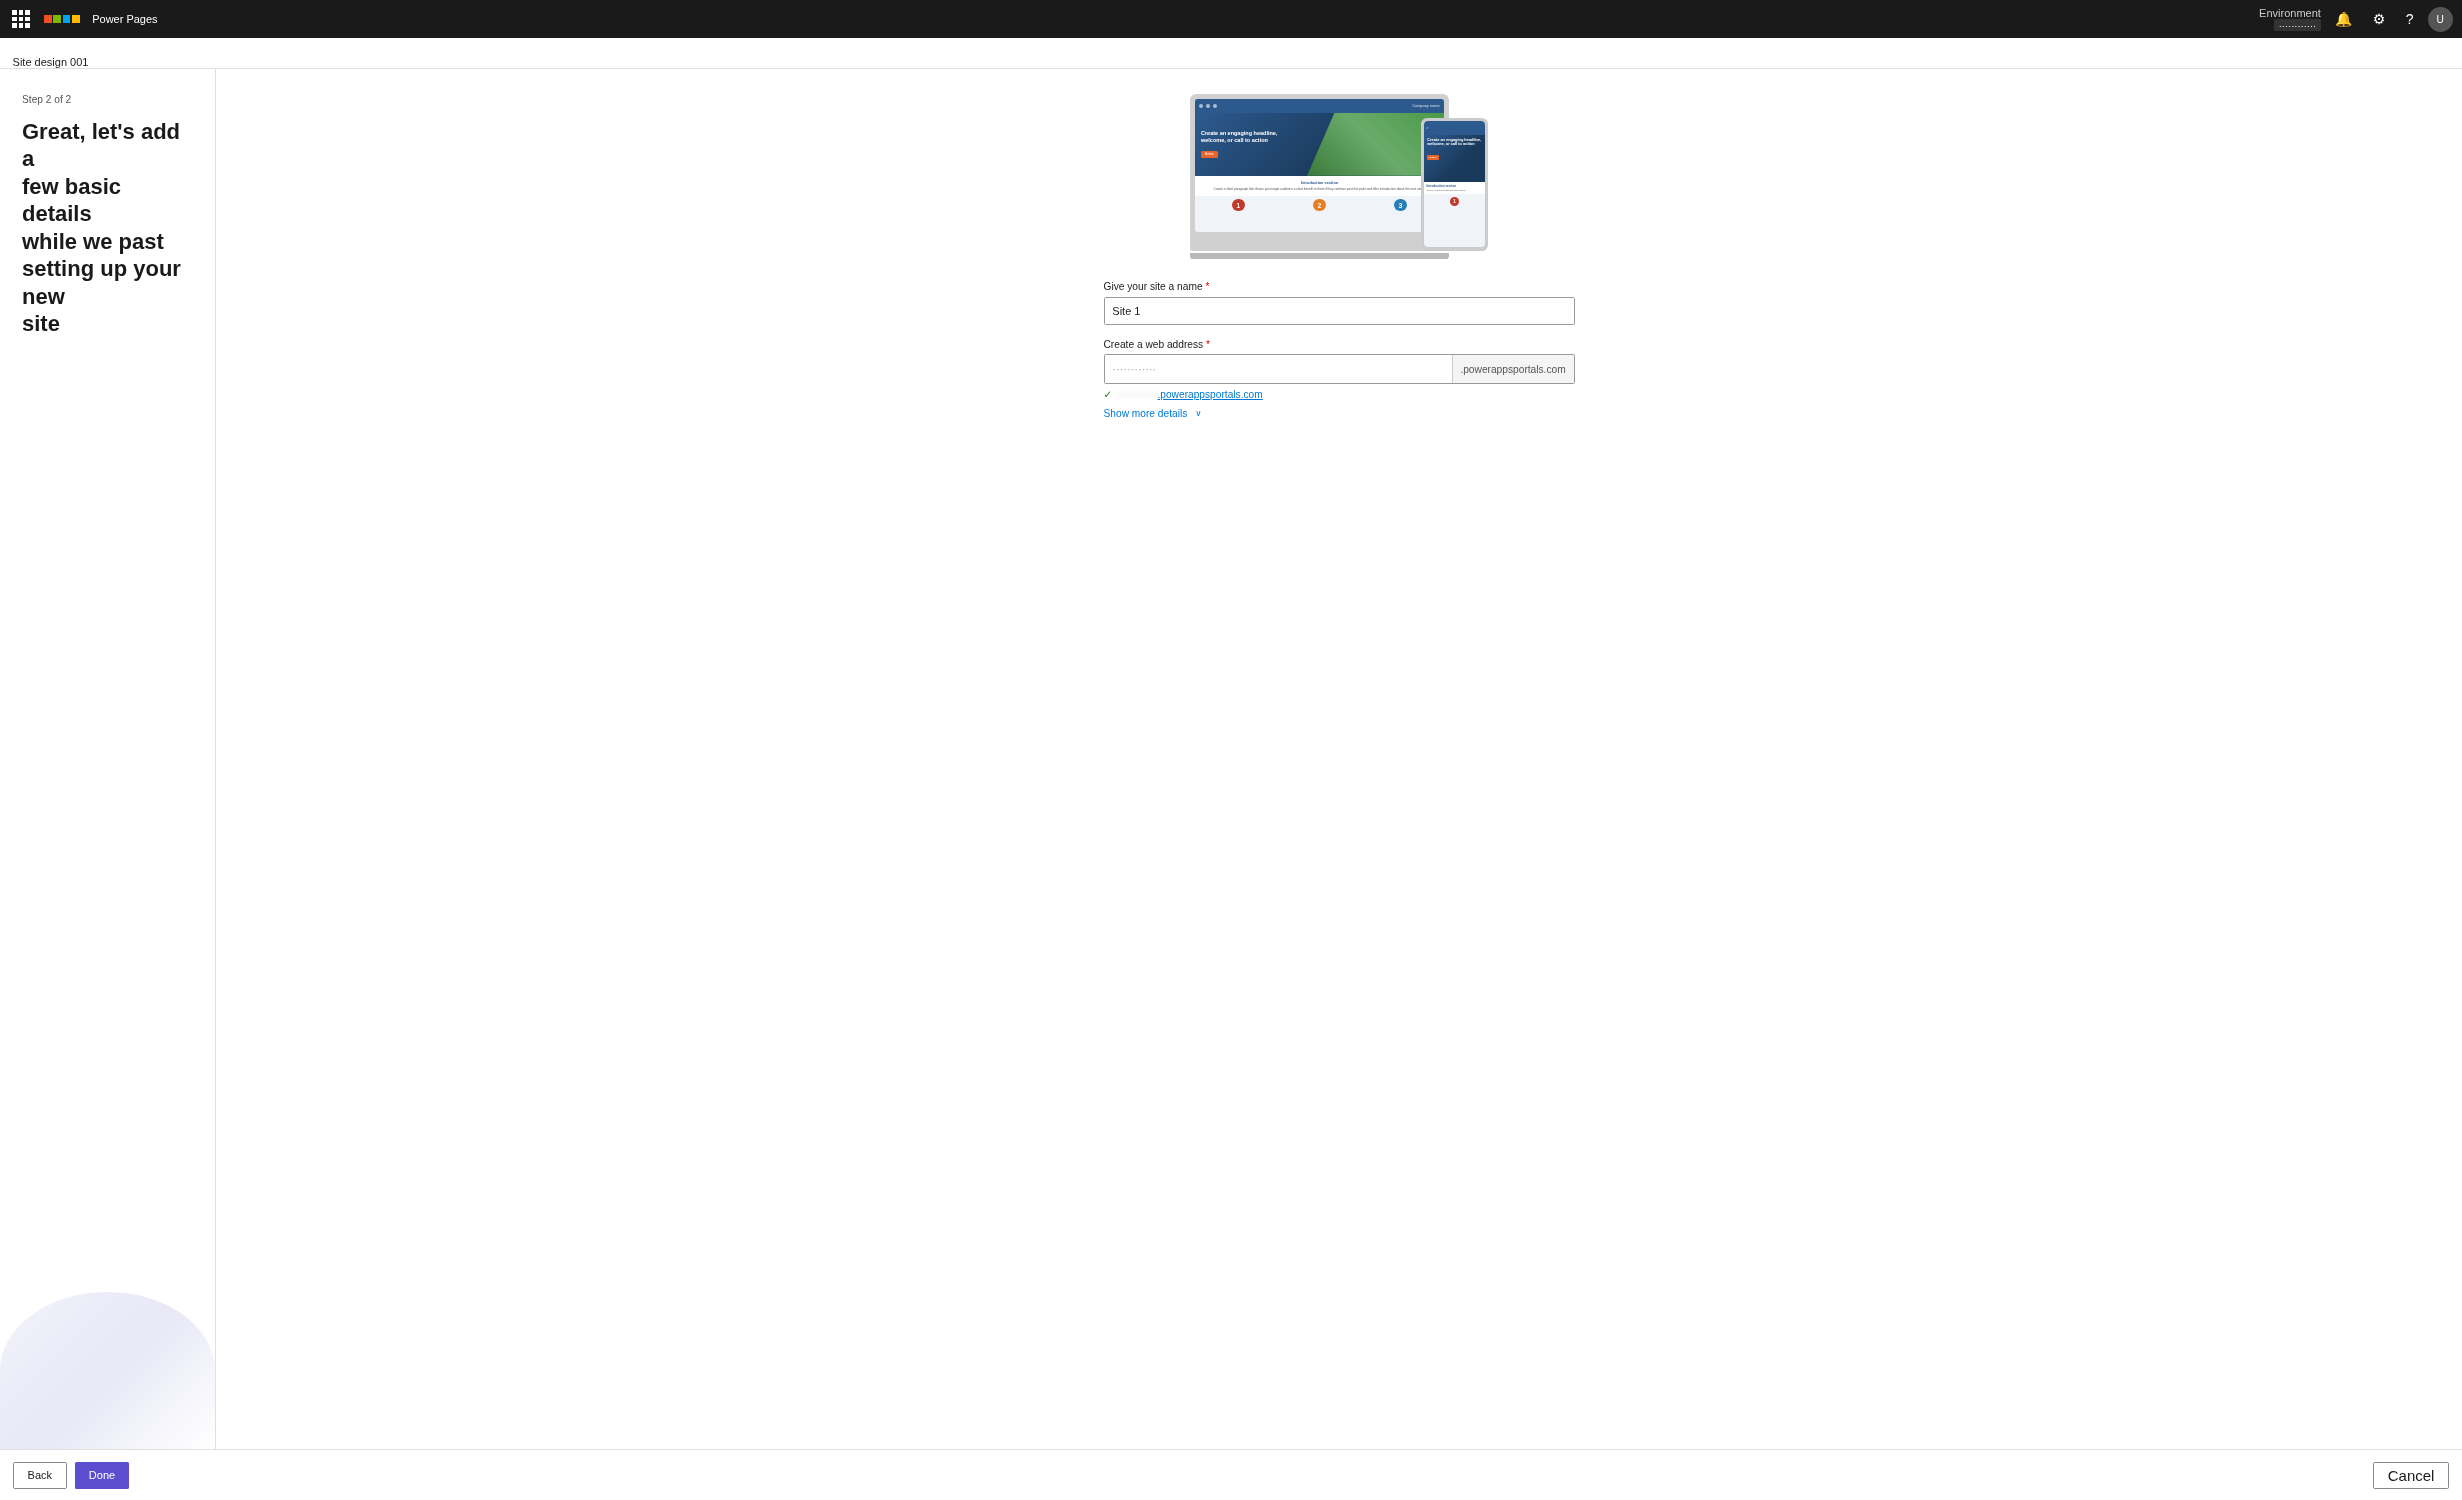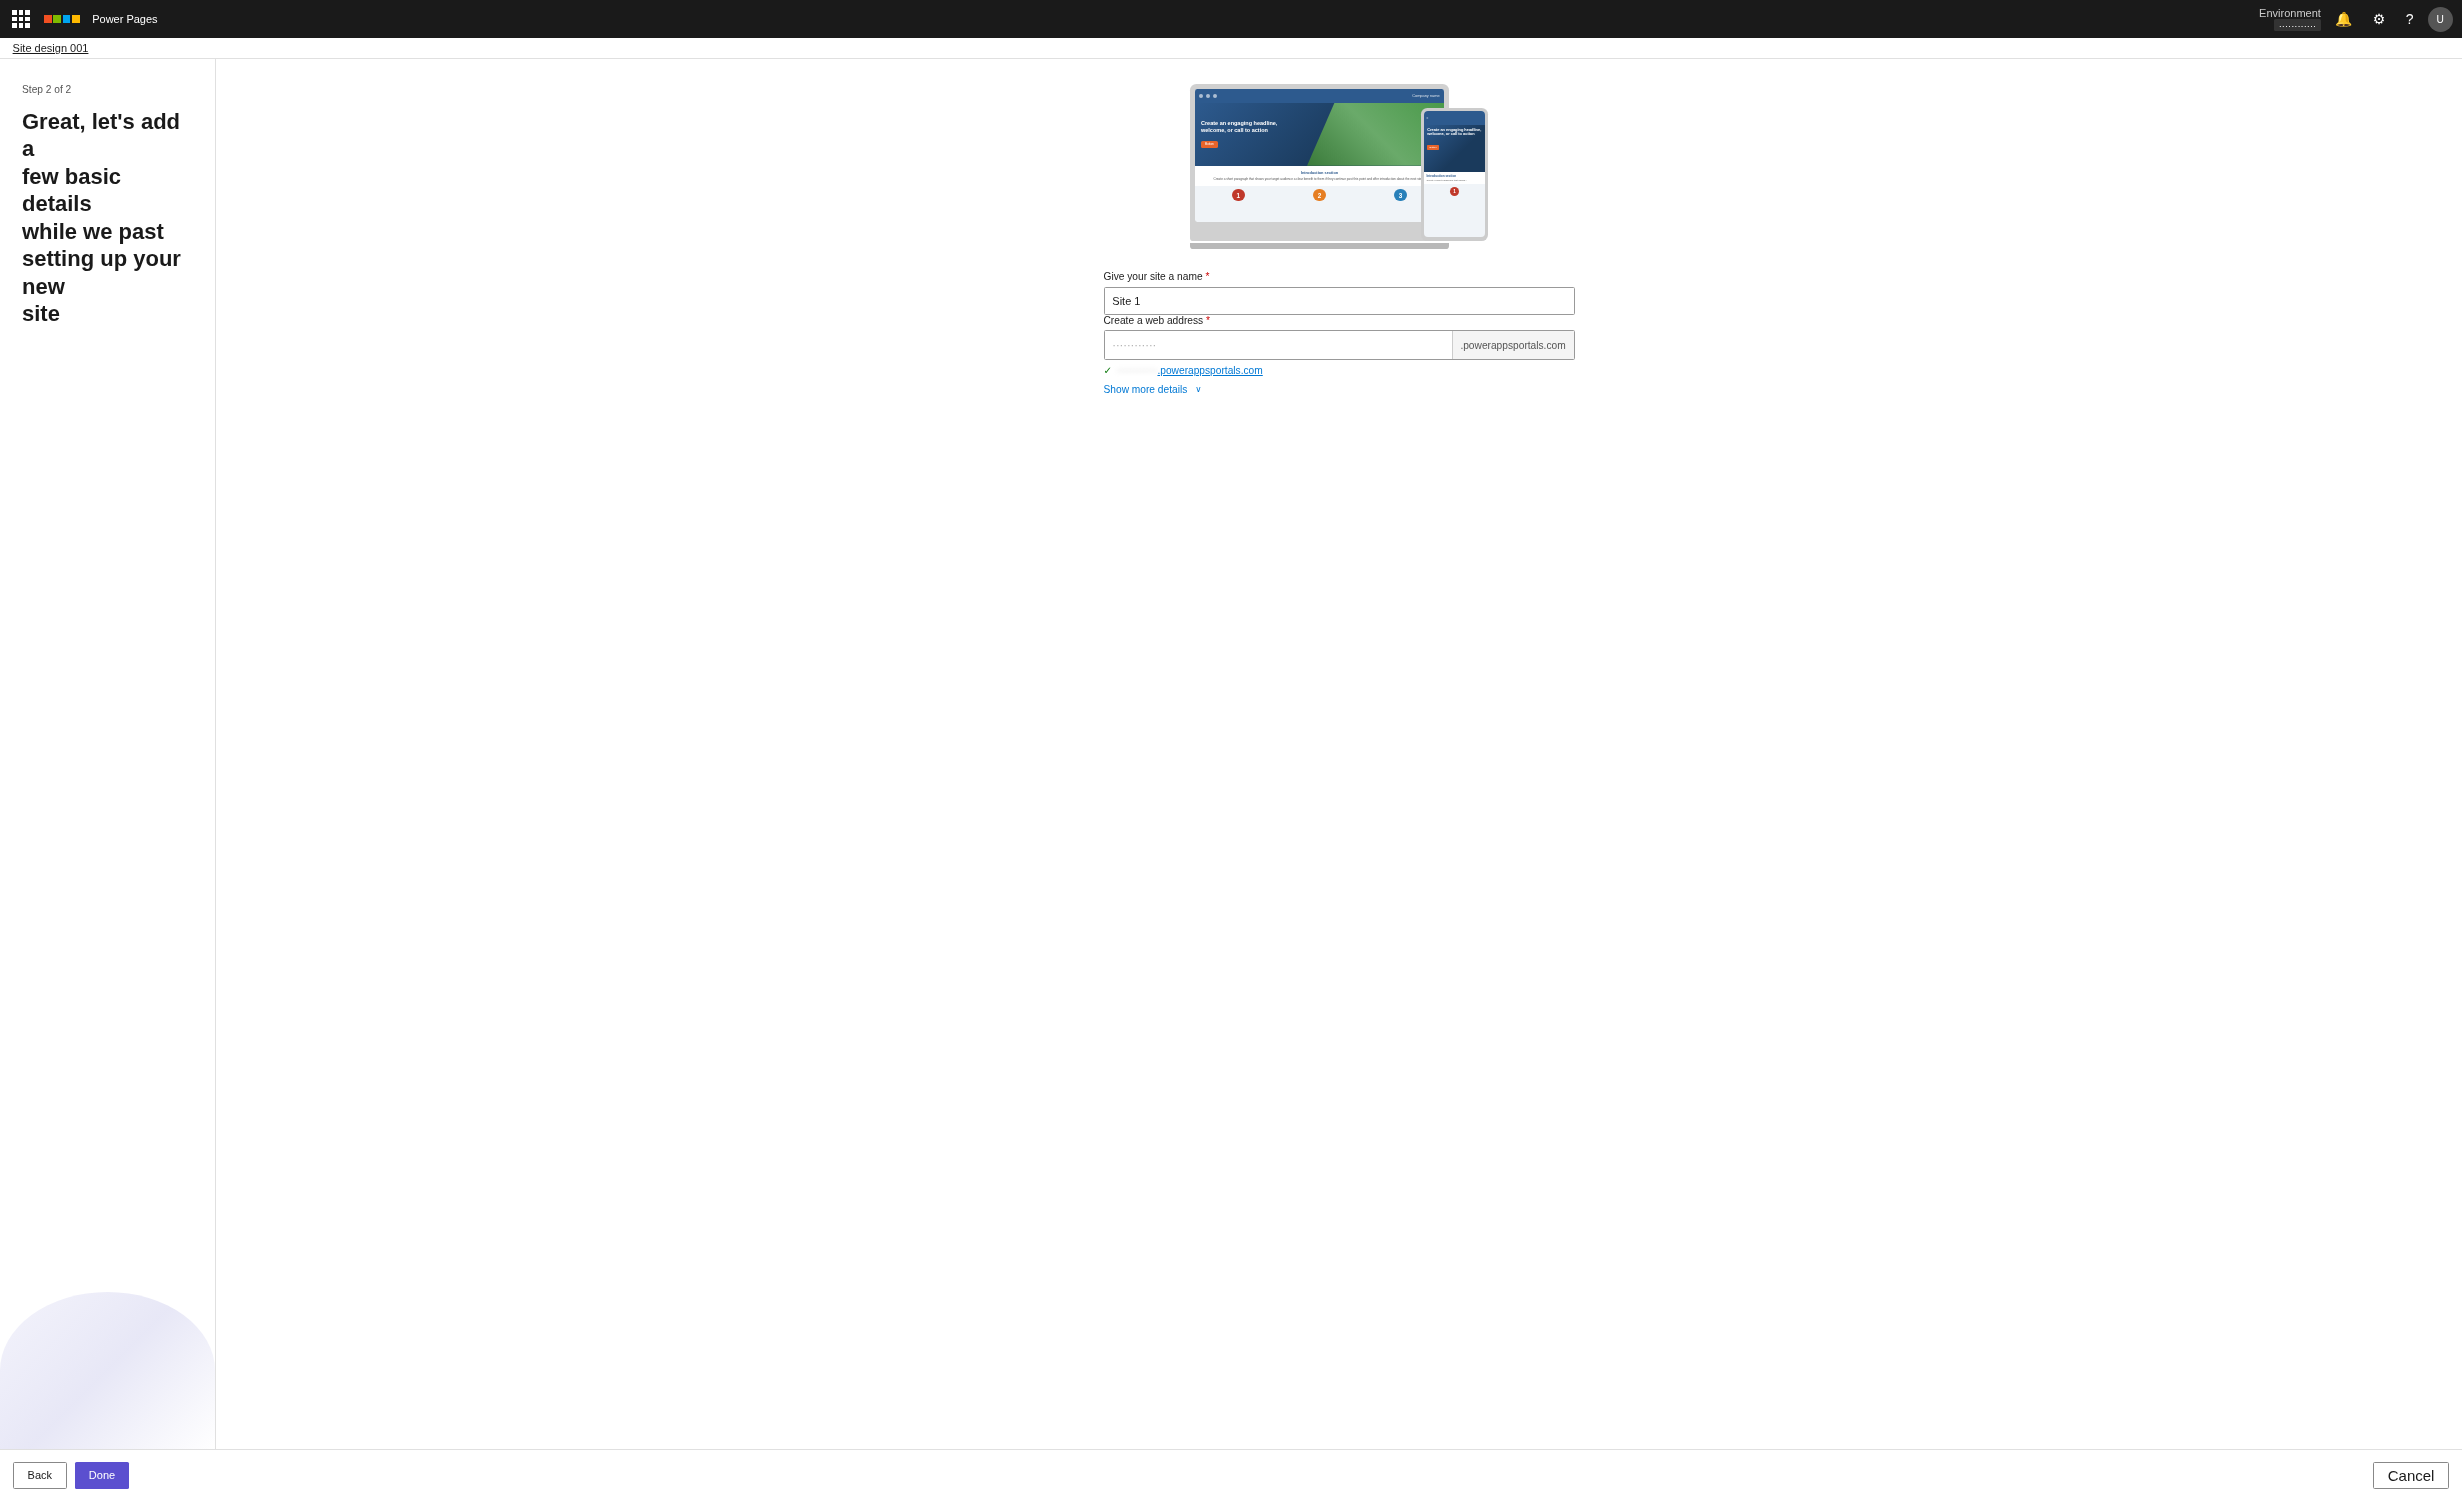--- a/index.html
+++ b/index.html
@@ -24,27 +24,26 @@
     .topnav-appname { font-size: 11px; color: #fff; margin-left: 4.7px; font-weight: 400; }
     .topnav-spacer { flex: 1; }
     .topnav-icon { color: #fff; font-size: 14px; cursor: pointer; padding: 3.1px 6.3px; display: flex; align-items: center; }
     .topnav-env { display: flex; flex-direction: column; align-items: flex-end; cursor: pointer; }
     .topnav-env-label { font-size: 11px; color: #ccc; }
     .topnav-env-value { font-size: 9.4px; color: #fff; background: #333; padding: 0.8px 4.7px; border-radius: 1.6px; }
     .topnav-avatar { width: 25px; height: 25px; border-radius: 50%; background: #555; display: flex; align-items: center; justify-content: center; font-size: 10.2px; color: #fff; cursor: pointer; }
 
     
     .breadcrumb-bar {
-      height: 21px;
-      display: flex;
-      align-items: center;
+      height: 31px;
+      display: flex;
+      align-items: flex-end;
       padding: 0 12.6px;
       border-bottom: 0.8px solid #e0e0e0;
       flex-shrink: 0;
-      text-decoration: underline;
     }
     .breadcrumb-text { font-size: 11px; color: #1a1a1a; }
 
     
     .main-layout {
       display: flex;
       flex: 1;
       overflow: hidden;
     }
 
@@ -217,21 +216,21 @@
     .mobile-intro-title { font-size: 3.1px; font-weight: 700; color: #2d5a8e; }
     .mobile-intro-text { font-size: 2.4px; color: #666; margin-top: 0.8px; }
     .mobile-badge-row { display: flex; justify-content: space-around; padding: 2.4px; }
     .mobile-badge {
       width: 9.4px; height: 9.4px; border-radius: 50%;
       display: flex; align-items: center; justify-content: center;
       font-size: 4.7px; font-weight: 700; color: #fff;
     }
 
     
-    .form-group { margin-bottom: 0; width: 100%; }
+    .form-group { margin-bottom: 14px; width: 100%; }
     .form-label { font-size: 10.2px; color: #1a1a1a; margin-bottom: 4.7px; display: block; }
     .form-label span.required { color: #c00; }
     .form-input {
       width: 100%;
       height: 28px;
       border: 0.8px solid #999;
       border-radius: 1.6px;
       padding: 0 7.8px;
       font-size: 11px;
       color: #1a1a1a;

